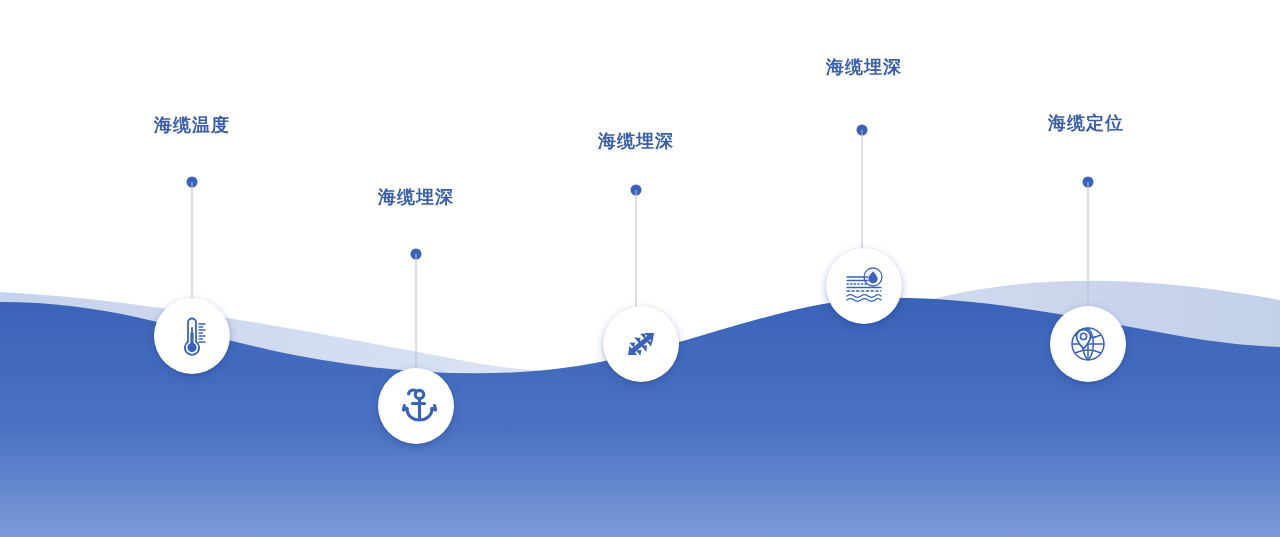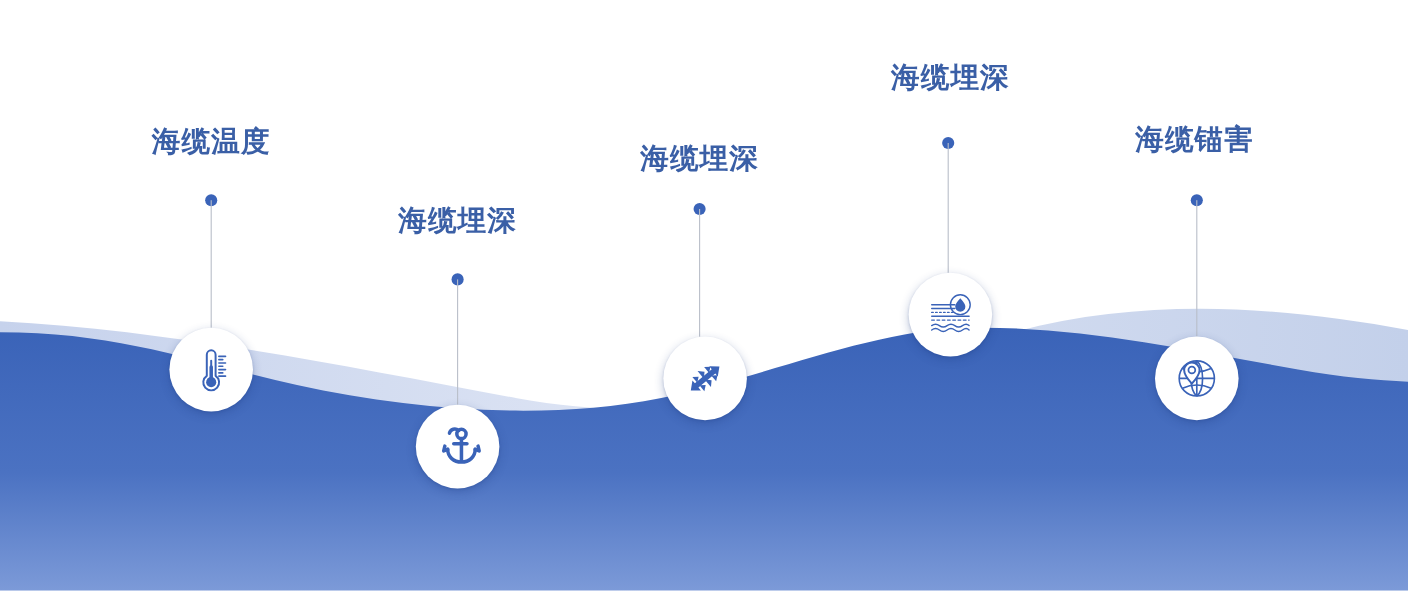--- a/index.html
+++ b/index.html
@@ -30,21 +30,21 @@
   .node {
     position: absolute;
     width: 0;
     height: 0;
   }
   .node-label {
     position: absolute;
     transform: translateX(-50%);
     white-space: nowrap;
     color: #3a5fa6;
-    font-size: 26px;
+    font-size: 18px;
     font-weight: bold;
     letter-spacing: 1px;
     line-height: 1;
     text-shadow: 0 1px 1px rgba(255,255,255,0.6);
   }
   .node-dot {
     position: absolute;
     width: 11px;
     height: 11px;
     border-radius: 50%;
@@ -192,21 +192,21 @@
           <path d="M6 33 q3.5 -2.6 7 0 t7 0 t7 0 t7 0 t6 0"></path>
           <path d="M6 37 q3.5 -2.6 7 0 t7 0 t7 0 t7 0 t6 0"></path>
           <circle cx="32" cy="14" r="9"></circle>
         </g>
         <path d="M32 8.2 c 3.4 4 4.6 5.6 4.6 7.6 a4.6 4.6 0 0 1 -9.2 0 c0 -2 1.2 -3.6 4.6 -7.6 z" fill="#3a63b8"></path>
       </svg>
     </div>
   </div>
 
   <div class="node">
-    <div class="node-label" style="left:1086px; top:114px;">海缆锚害</div>
+    <div class="node-label" style="left:1086px; top:114px;">海缆定位</div>
     <div class="node-dot" style="left:1088px; top:182px;"></div>
     <div class="node-stem" style="left:1088px; top:182px; height:124px;"></div>
     <div class="node-circle" style="left:1088px; top:344px;">
       <svg width="46" height="46" viewBox="0 0 46 46">
         <g stroke="#3a63b8" fill="none" stroke-width="1.5">
           <circle cx="23" cy="23" r="16"></circle>
           <line x1="7" y1="23" x2="39" y2="23"></line>
           <line x1="23" y1="7" x2="23" y2="39"></line>
           <path d="M23 7 c -7 6 -7 26 0 32"></path>
           <path d="M23 7 c 7 6 7 26 0 32"></path>

